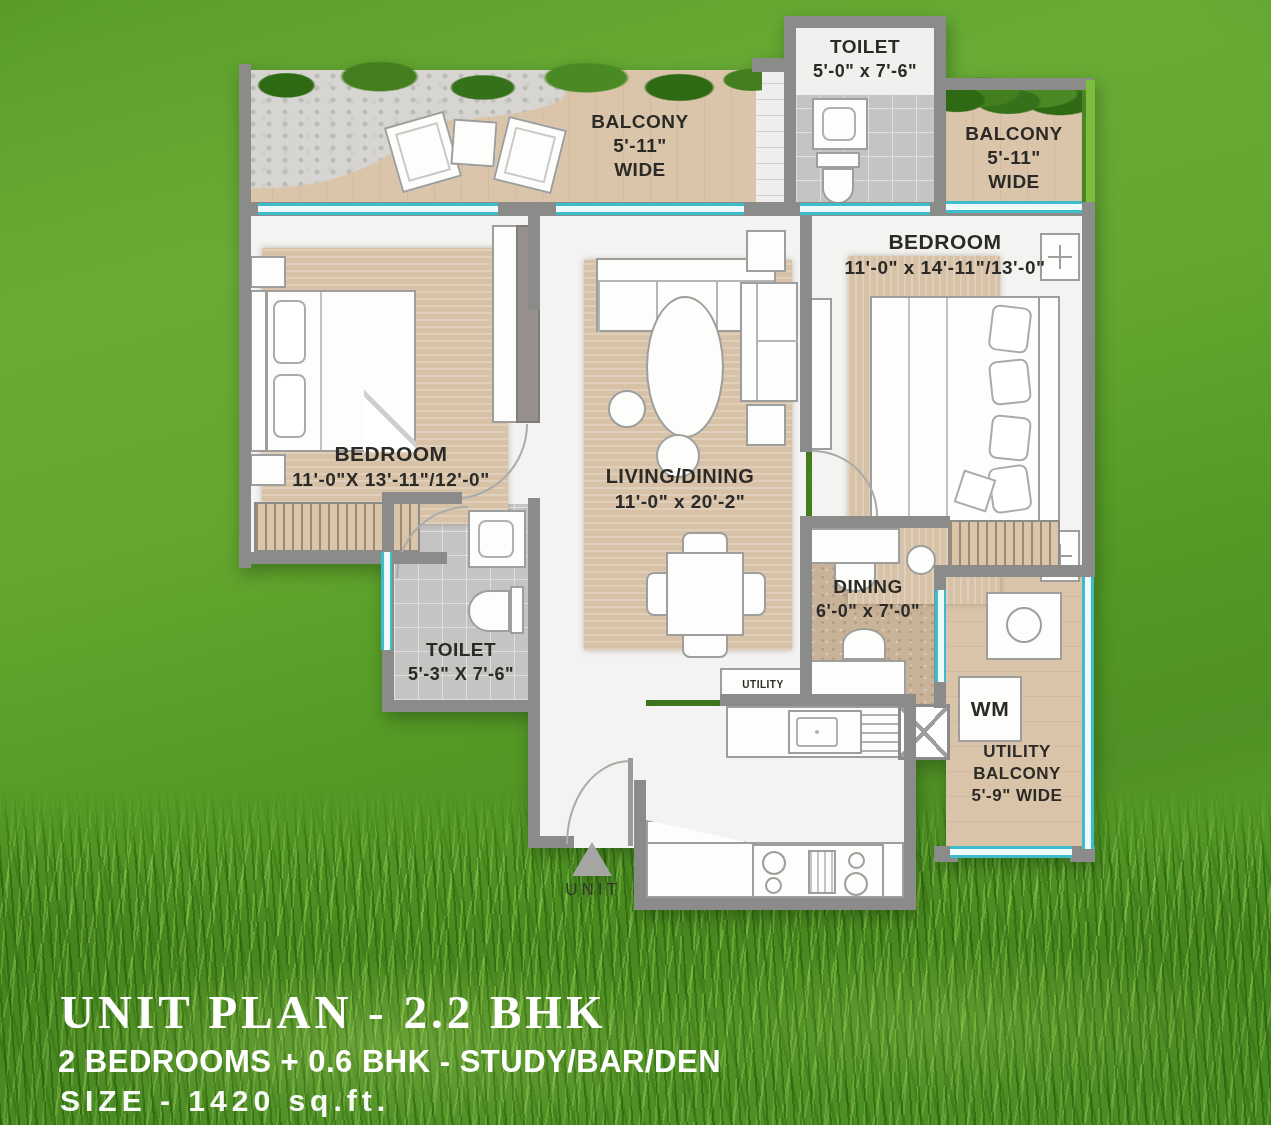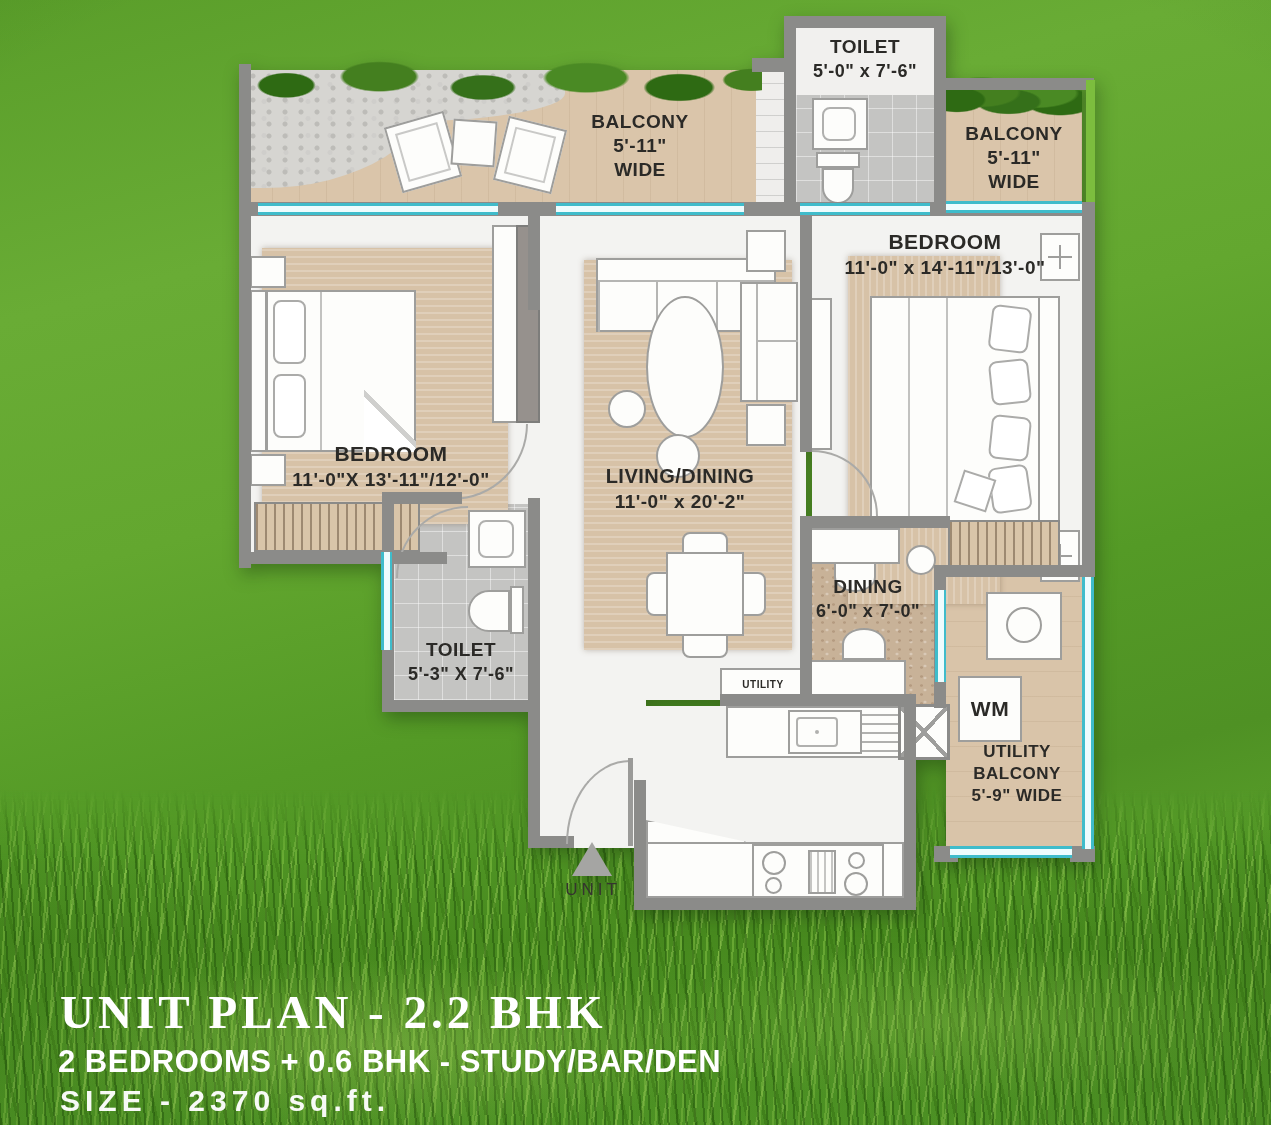--- a/index.html
+++ b/index.html
@@ -304,13 +304,13 @@
   </div>
 
   <div style="left:572px;top:842px;width:0;height:0;border-left:20px solid transparent;border-right:20px solid transparent;border-bottom:34px solid #a5a5a3"></div>
   <div class="rlabel" style="left:548px;top:878px;width:90px;height:24px;font-size:17px;letter-spacing:4px;color:#35342f;font-weight:normal">
     <div>UNIT</div>
   </div>
 </div>
 
 <div class="footer f-title" style="left:60px;top:985px">UNIT PLAN - 2.2 BHK</div>
 <div class="footer f-sub" style="left:58px;top:1044px">2 BEDROOMS + 0.6 BHK - STUDY/BAR/DEN</div>
-<div class="footer f-size" style="left:60px;top:1084px">SIZE - 2370 sq.ft.</div>
+<div class="footer f-size" style="left:60px;top:1084px">SIZE - 1420 sq.ft.</div>
 
 </body></html>

